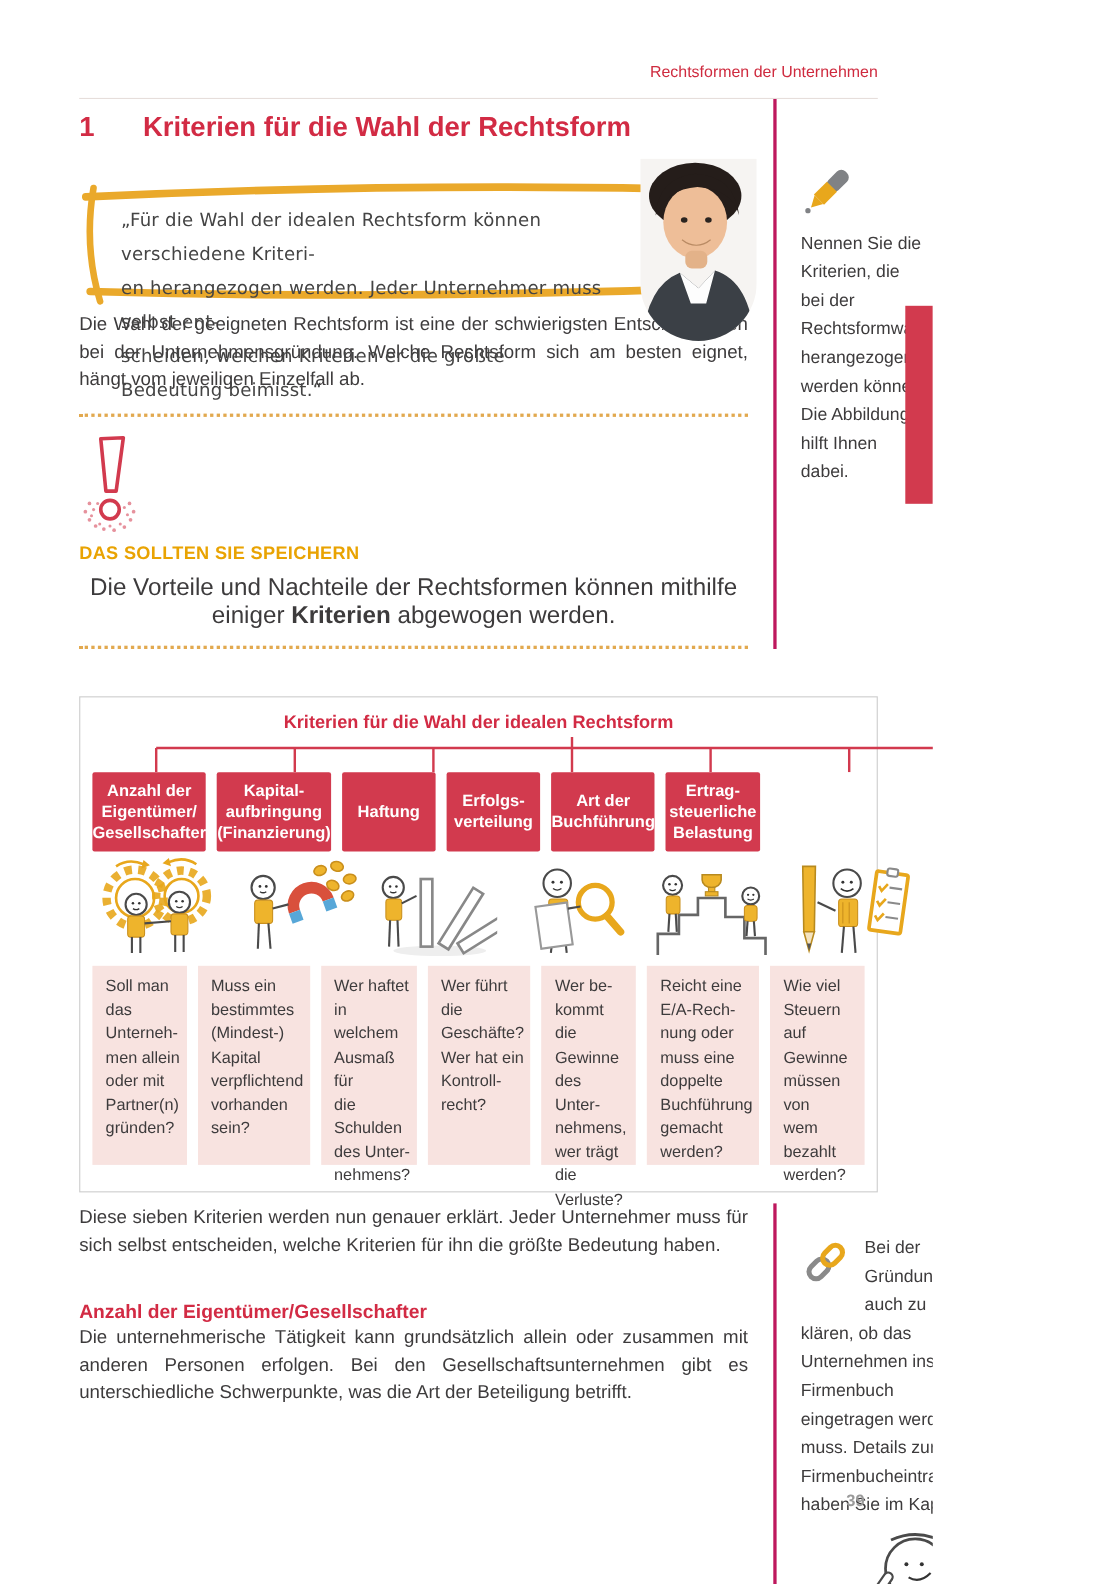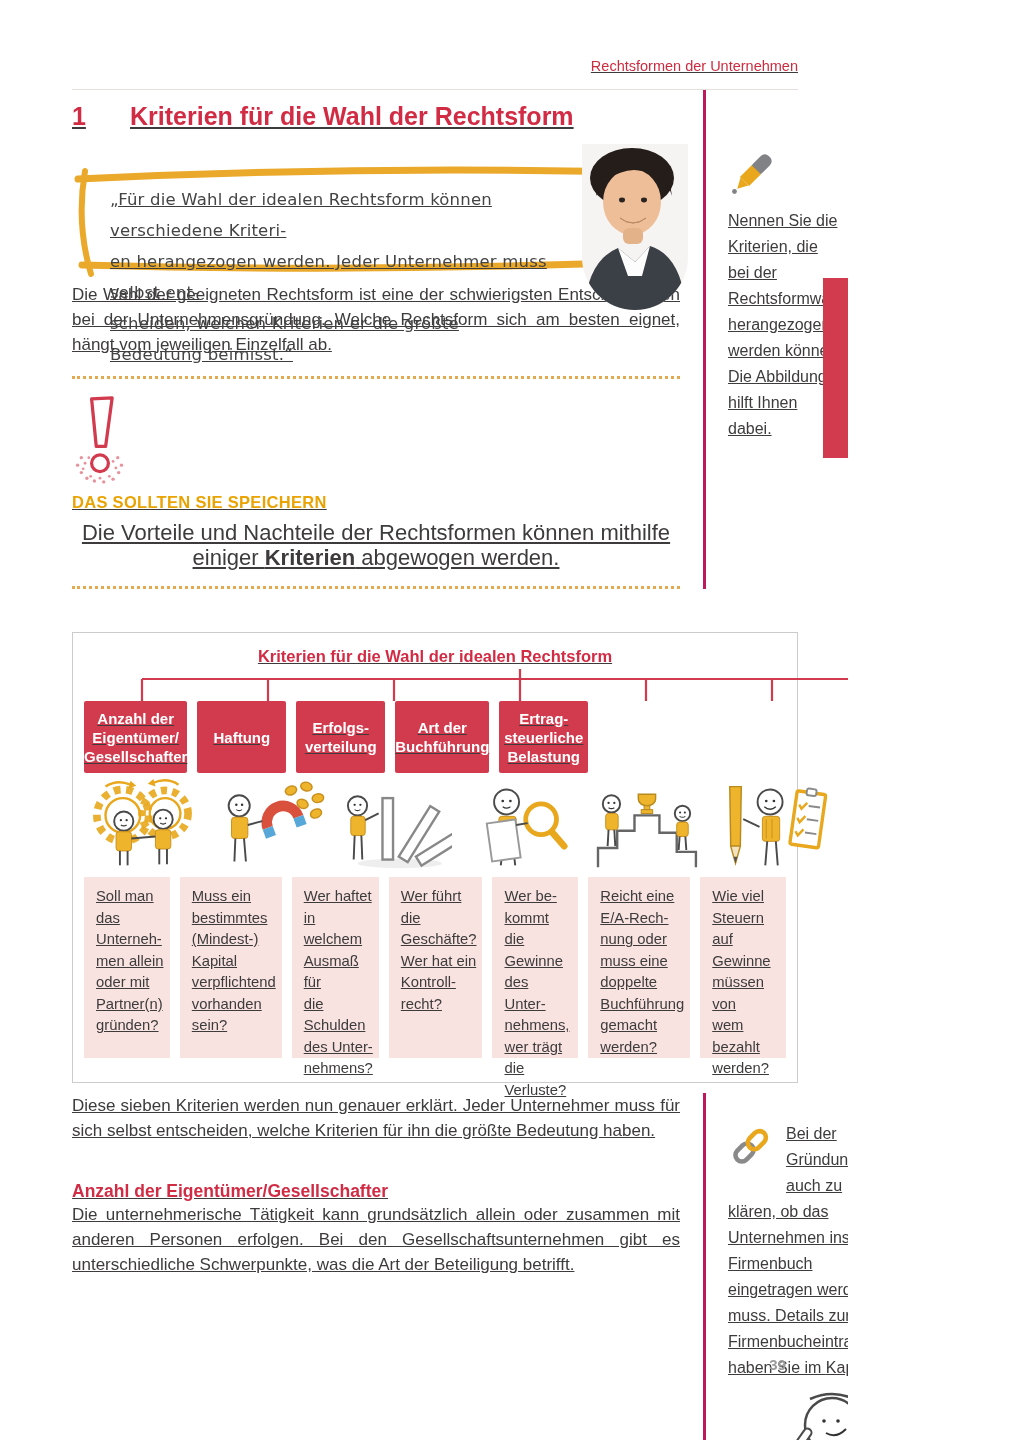--- a/index.html
+++ b/index.html
@@ -1,17 +1,17 @@
 <!DOCTYPE html>
 <html lang="de"><head>
 <meta charset="utf-8">
 <style>
   html,body{margin:0;padding:0;background:#fff;}
   .page{position:relative;width:848px;height:1440px;background:#fff;overflow:hidden;
-        font-family:"Liberation Sans",sans-serif;color:#3d3b3c;text-decoration:underline;}
+        font-family:"Liberation Sans",sans-serif;color:#3d3b3c;}
   .inner{padding:0 50px 0 72px;}
 
   
   .running-head{padding-top:58px;text-align:right;font-size:14.5px;color:#cf2b3f;}
   .head-rule{border-top:1px solid #e6dedb;margin-top:15px;}
 
   
   .twocol{display:grid;grid-template-columns:608px 1fr;column-gap:23px;}
   .sidecol{border-left:3px solid #be185d;padding-left:22px;box-sizing:border-box;}
 
@@ -181,20 +181,23 @@
         <line x1="562" y1="10" x2="562" y2="32"></line>
           <line x1="688" y1="10" x2="688" y2="32"></line>
         <line x1="814" y1="10" x2="814" y2="32"></line>
       </g>
     </svg>
 
     <div class="cols">
       <div class="redbox">Anzahl der
 Eigentümer/
 Gesellschafter</div>
+      <div class="redbox">Kapital-
+aufbringung
+(Finanzierung)</div>
       <div class="redbox">Haftung</div>
       <div class="redbox">Erfolgs-
 verteilung</div>
       <div class="redbox">Art der
 Buchführung</div>
       <div class="redbox">Ertrag-
 steuerliche
 Belastung</div>
     </div>
 

